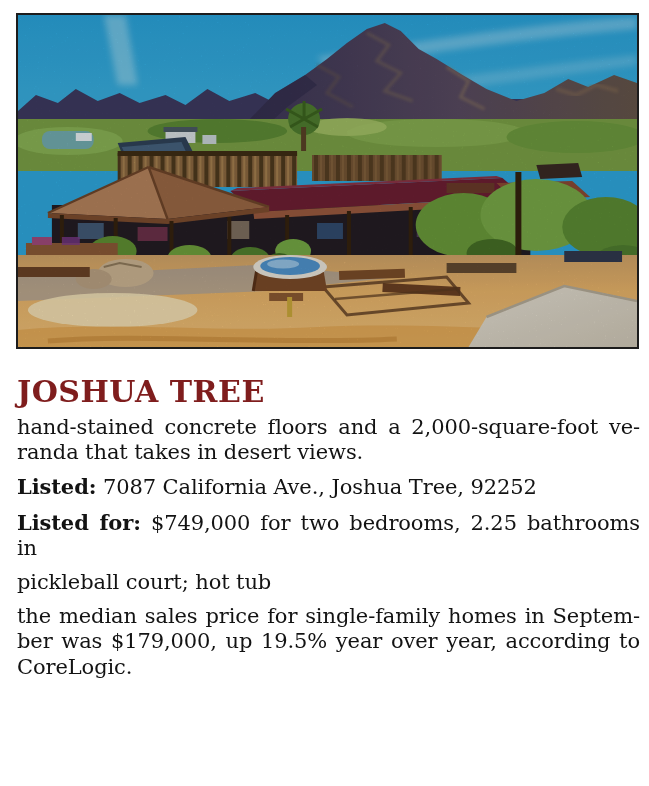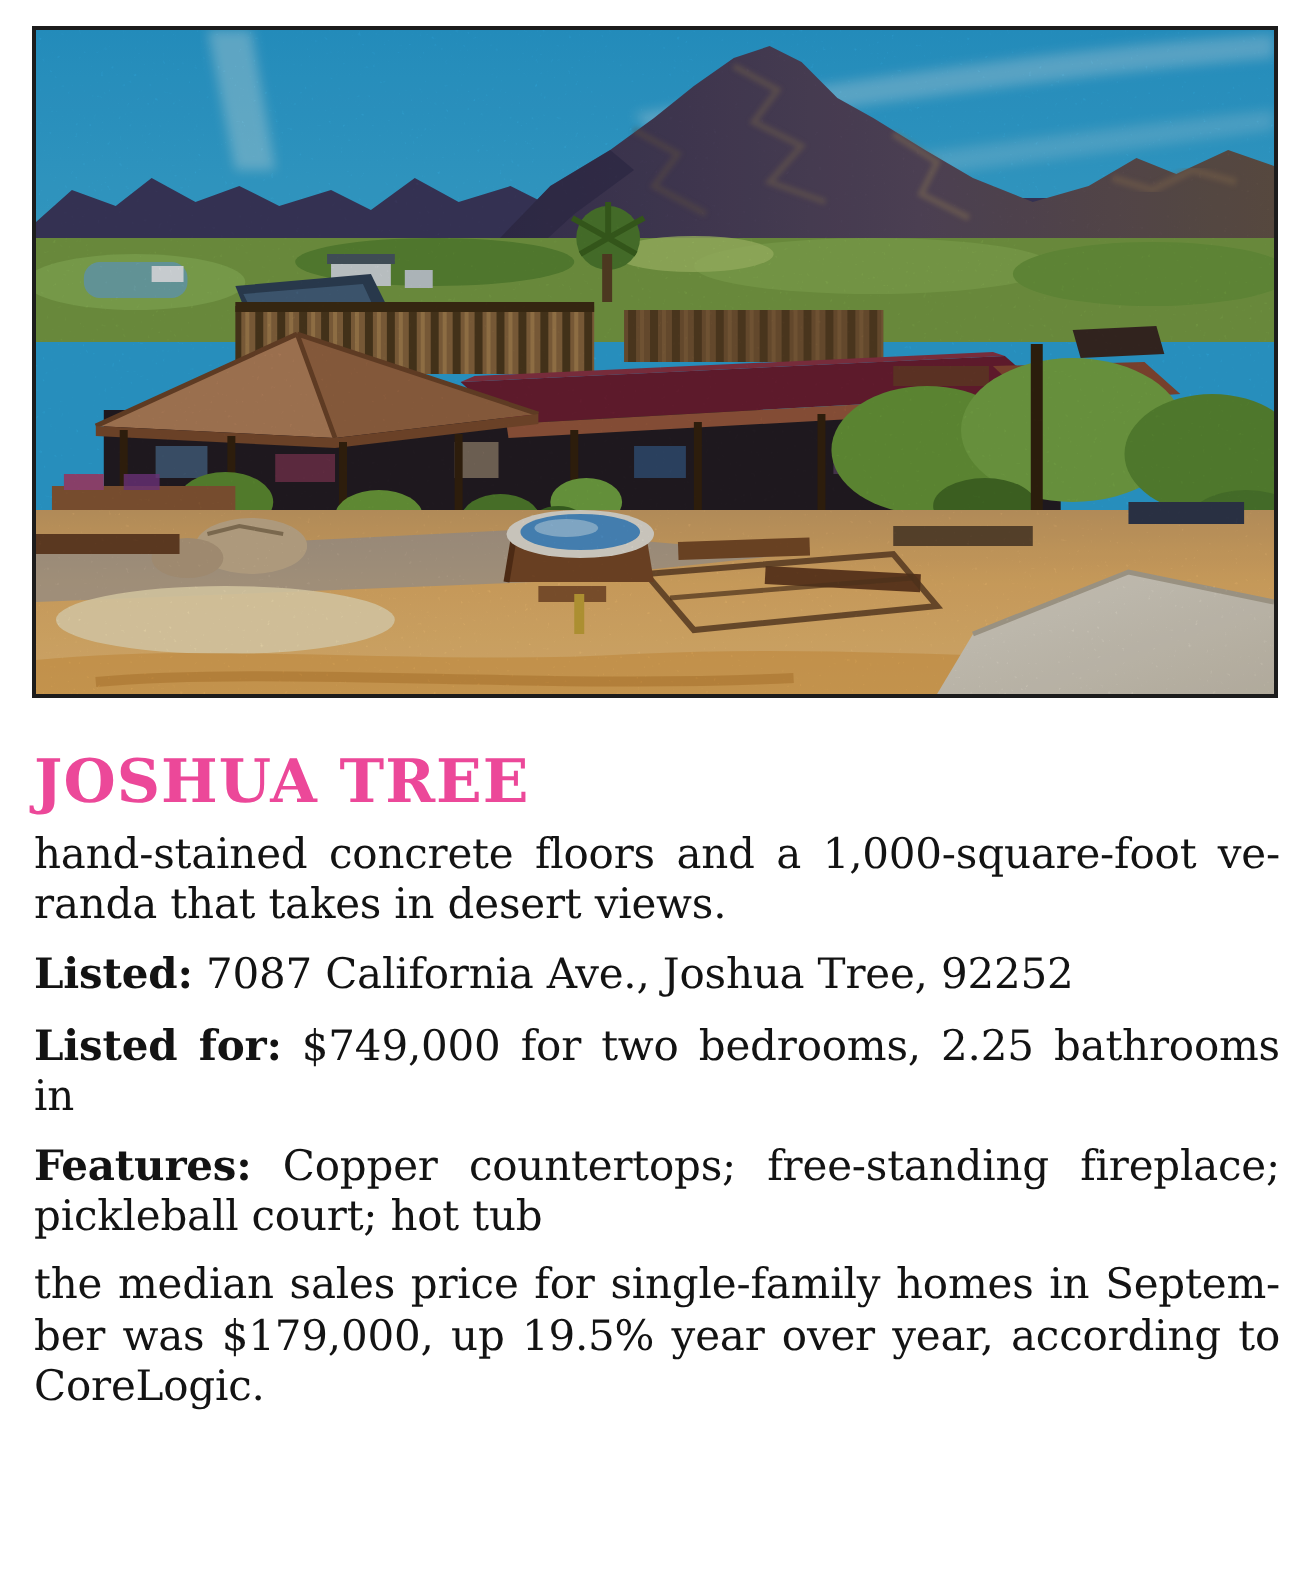--- a/index.html
+++ b/index.html
@@ -22,21 +22,21 @@
   .article{
     width:623px;
     margin:26px 9px 0 17px;
   }
   h1.headline{
     margin:0;
     font-size:30px;
     line-height:34px;
     font-weight:bold;
     letter-spacing:.5px;
-    color:#ec4899;
+    color:#7f1d1d;
   }
   .paras{margin-top:6px;}
   .para{margin:0 0 9px 0;font-size:21px;line-height:25.2px;letter-spacing:-0.1px;}
   .para .plabel{font-weight:bold;}
   .pline{text-align:justify;text-align-last:justify;}
   .pline.last{text-align:right;text-align-last:left;}
 </style>
 </head>
 <body>
 
@@ -211,31 +211,30 @@
       </g>
 
       <rect x="0" y="0" width="621" height="332" filter="url(#grain)" opacity="0.14"></rect>
     </svg>
   </figure>
 
   <div class="article">
     <h1 class="headline">JOSHUA TREE</h1>
     <div class="paras" id="paras">
         <div class="para">
-          <div class="pline">hand-stained concrete floors and a 1,000-square-foot ve-</div>
+          <div class="pline">hand-stained concrete floors and a 2,000-square-foot ve-</div>
           <div class="pline last">randa that takes in desert views.</div>
         </div>
         <div class="para">
           <div class="pline last"><span class="plabel">Listed:</span> 7087 California Ave., Joshua Tree, 92252</div>
         </div>
         <div class="para">
           <div class="pline"><span class="plabel">Listed for:</span> $749,000 for two bedrooms, 2.25 bathrooms in</div>
         </div>
         <div class="para">
-          <div class="pline"><span class="plabel">Features:</span> Copper countertops; free-standing fireplace;</div>
           <div class="pline last">pickleball court; hot tub</div>
         </div>
         <div class="para">
           <div class="pline">the median sales price for single-family homes in Septem-</div>
           <div class="pline">ber was $179,000, up 19.5% year over year, according to</div>
           <div class="pline last">CoreLogic.</div>
         </div>
       </div>
 
   </div>

